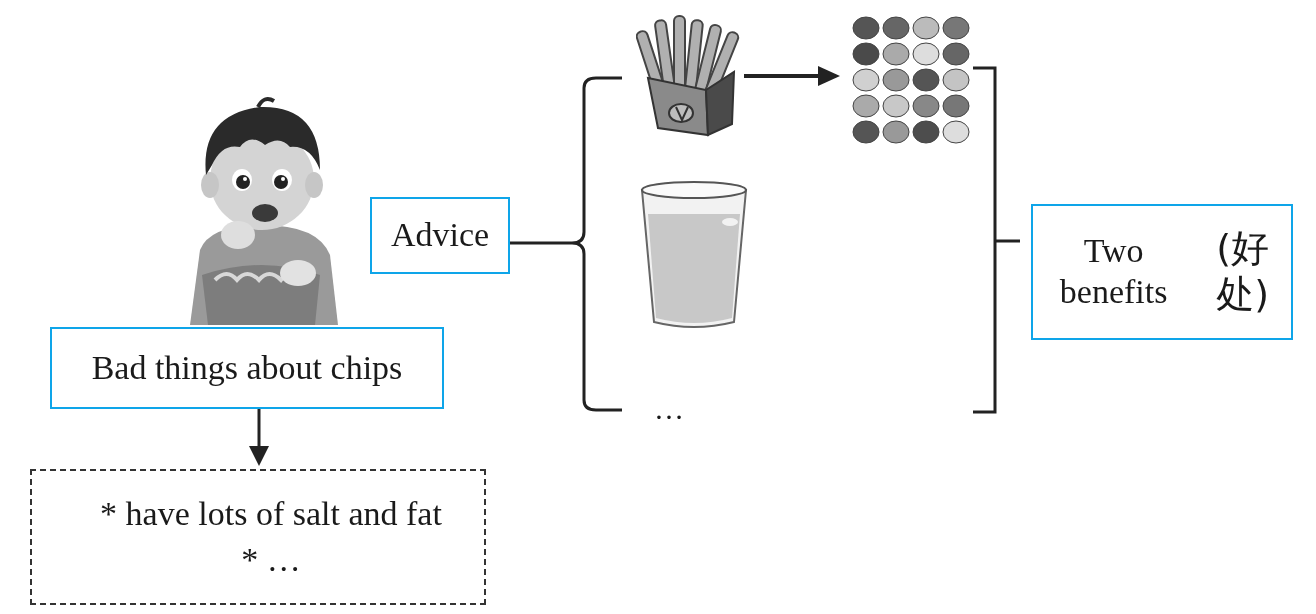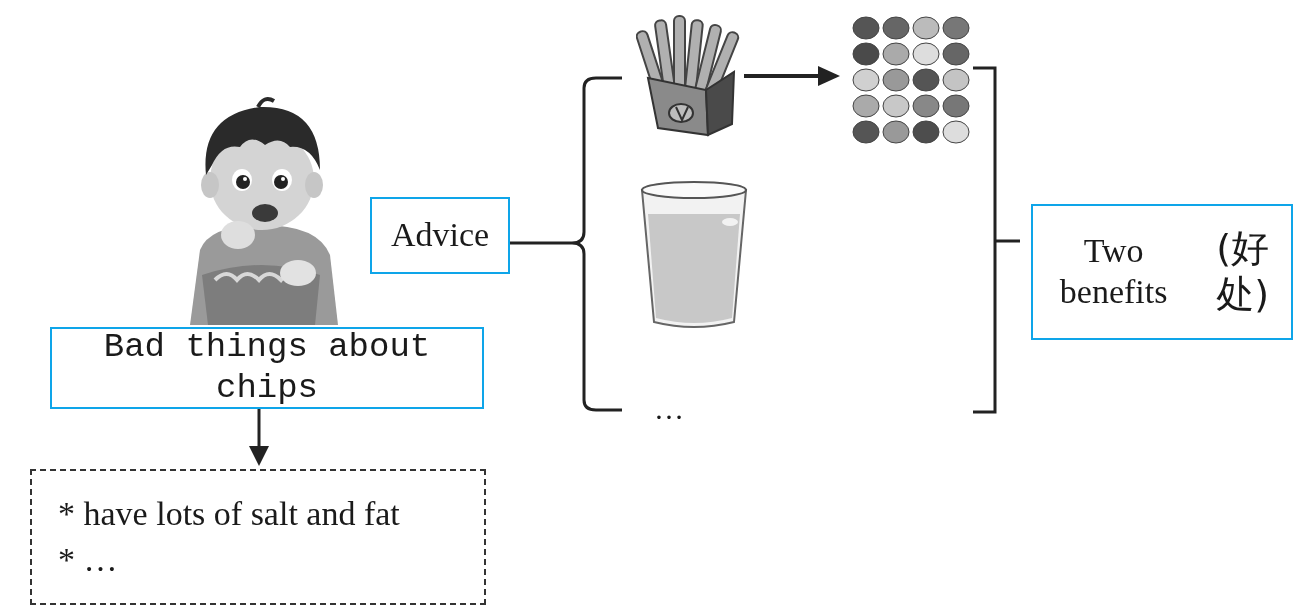--- a/index.html
+++ b/index.html
@@ -4,21 +4,21 @@
   <style>
     html, body { margin: 0; padding: 0; background: #ffffff; }
     body { width: 1316px; height: 614px; position: relative; overflow: hidden;
            font-family: "Liberation Serif", "DejaVu Serif", serif; color: #1a1a1a; }
     .box { position: absolute; border: 2px solid #0ea5e9; background: #fff; box-sizing: border-box;
            display: flex; align-items: center; justify-content: center; text-align: center; }
     .dashed { border: 2px dashed #333; display: block; text-align: left; }
     .lbl { font-size: 34px; line-height: 1.2; }
     svg.lines { position: absolute; left: 0; top: 0; }
     .pic { position: absolute; }
-    .item-line { font-size: 34px; line-height: 46px; padding-left: 26px; white-space: nowrap; }
+    .item-line { font-size: 34px; line-height: 46px; padding-left: 26px; white-space: nowrap; text-align: center; }
     .ellipsis { position: absolute; font-size: 30px; letter-spacing: 2px; }
   </style>
 </head>
 <body>
 
 <svg class="lines" width="1316" height="614">
   <defs>
     <marker id="ah" markerWidth="10" markerHeight="10" refX="8" refY="5" orient="auto" markerUnits="userSpaceOnUse">
       <path d="M0,0 L10,5 L0,10 Z" fill="#222"></path>
     </marker>
@@ -63,21 +63,21 @@
     <circle cx="113" cy="94" r="2" fill="#fff"></circle>
 
     <ellipse cx="95" cy="128" rx="13" ry="9" fill="#3a3a3a"></ellipse>
 
     <ellipse cx="68" cy="150" rx="17" ry="14" fill="#dedede"></ellipse>
 
     <ellipse cx="128" cy="188" rx="18" ry="13" fill="#e2e2e2"></ellipse>
   </svg>
 </div>
 
-<div class="box" style="left:50px; top:327px; width:434px; height:82px;font-family:Liberation Mono, monospace;">
+<div class="box" style="left:50px; top:327px; width:394px; height:82px;">
   <span class="lbl">Bad things about chips</span>
 </div>
 
 <div class="box dashed" style="left:30px; top:469px; width:456px; height:136px; padding-top:20px;">
   <div class="item-line">* have lots of salt and fat</div>
   <div class="item-line">* …</div>
 </div>
 
 <div class="box" style="left:370px; top:197px; width:140px; height:77px;">
   <span class="lbl">Advice</span>

